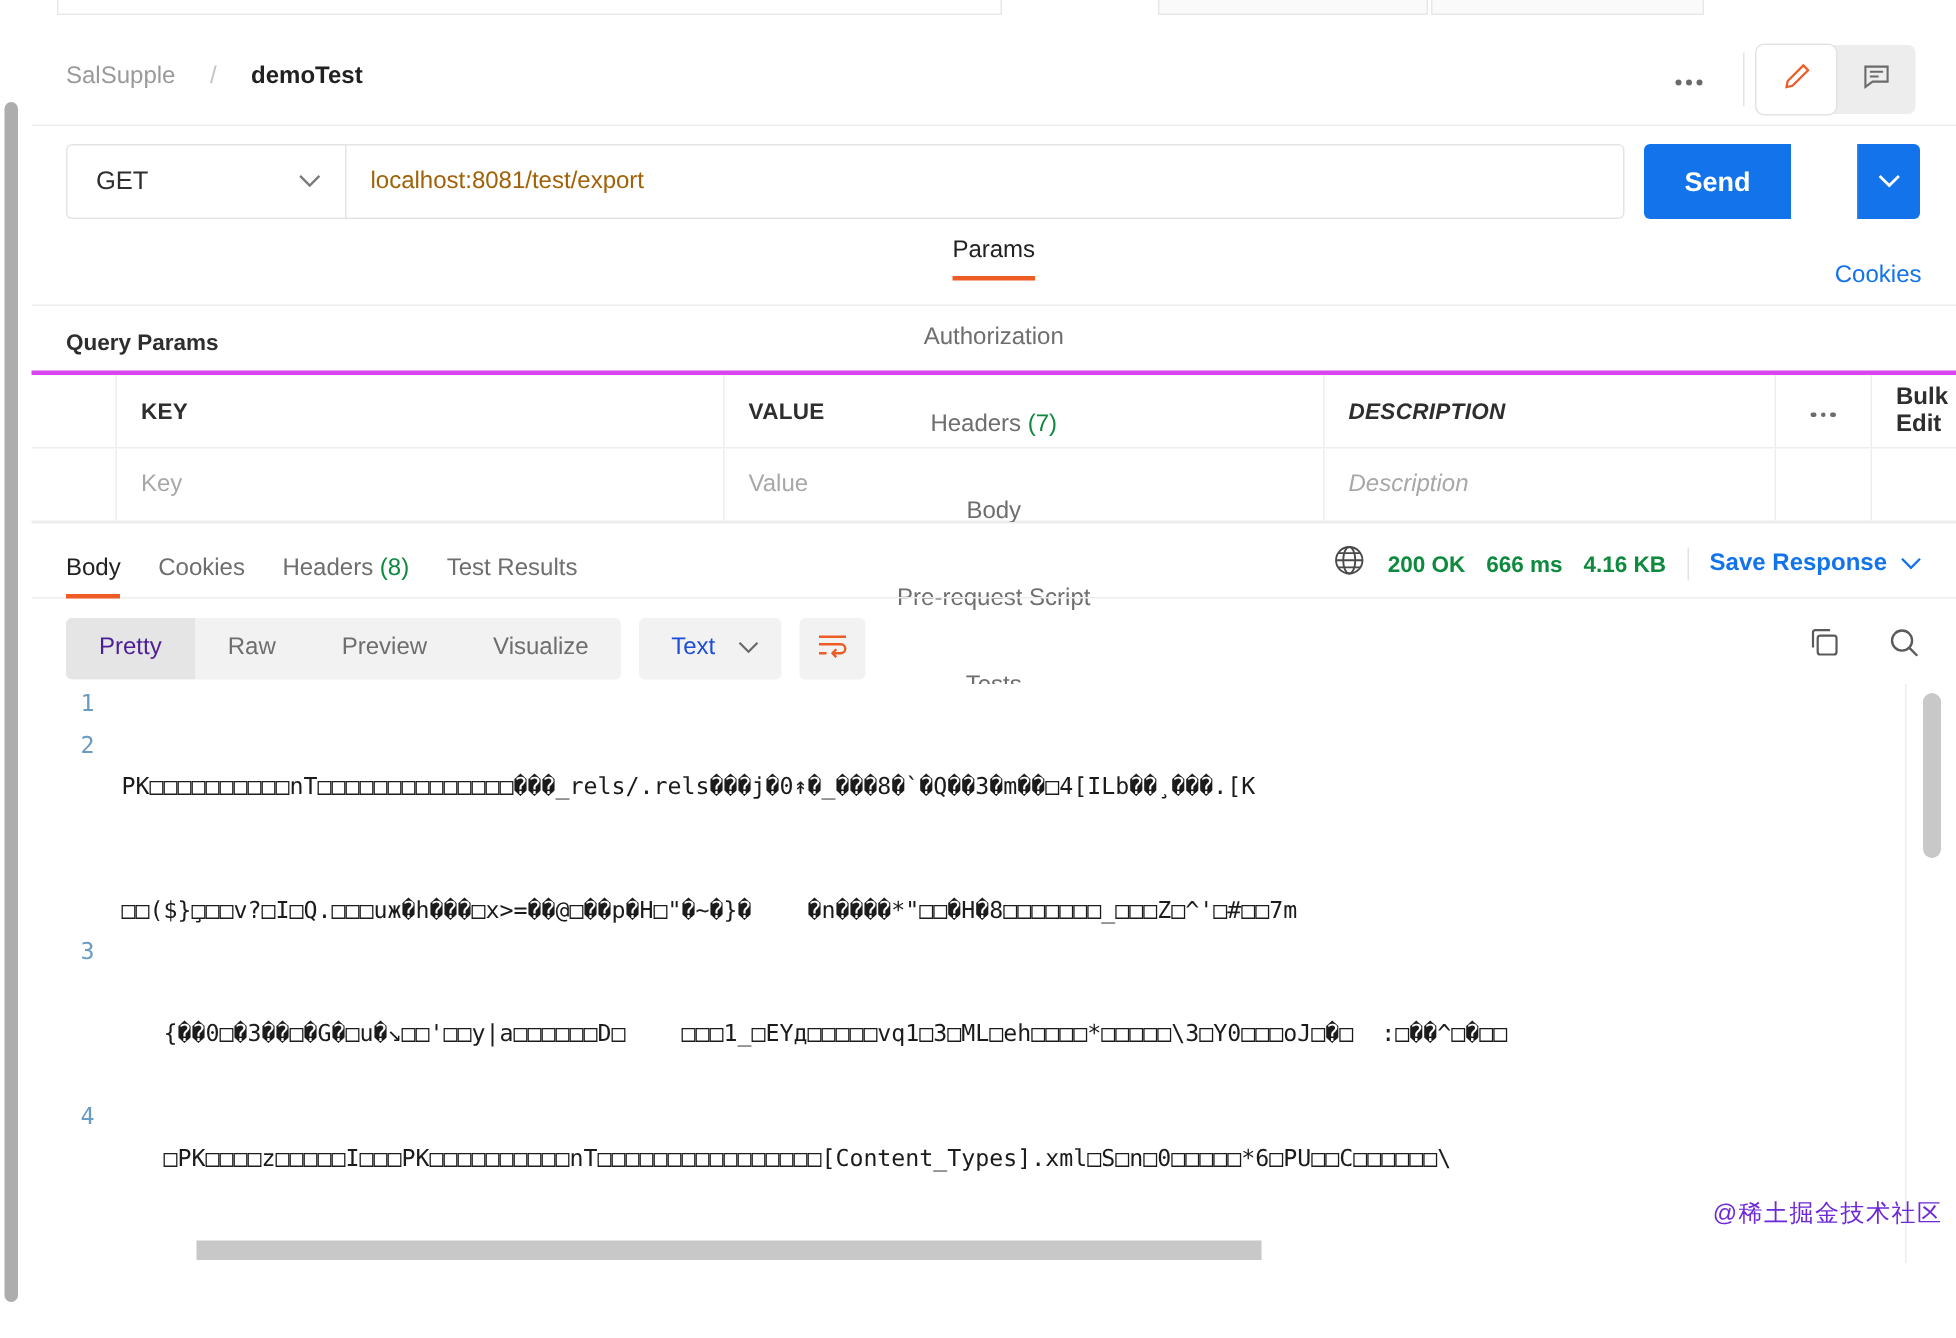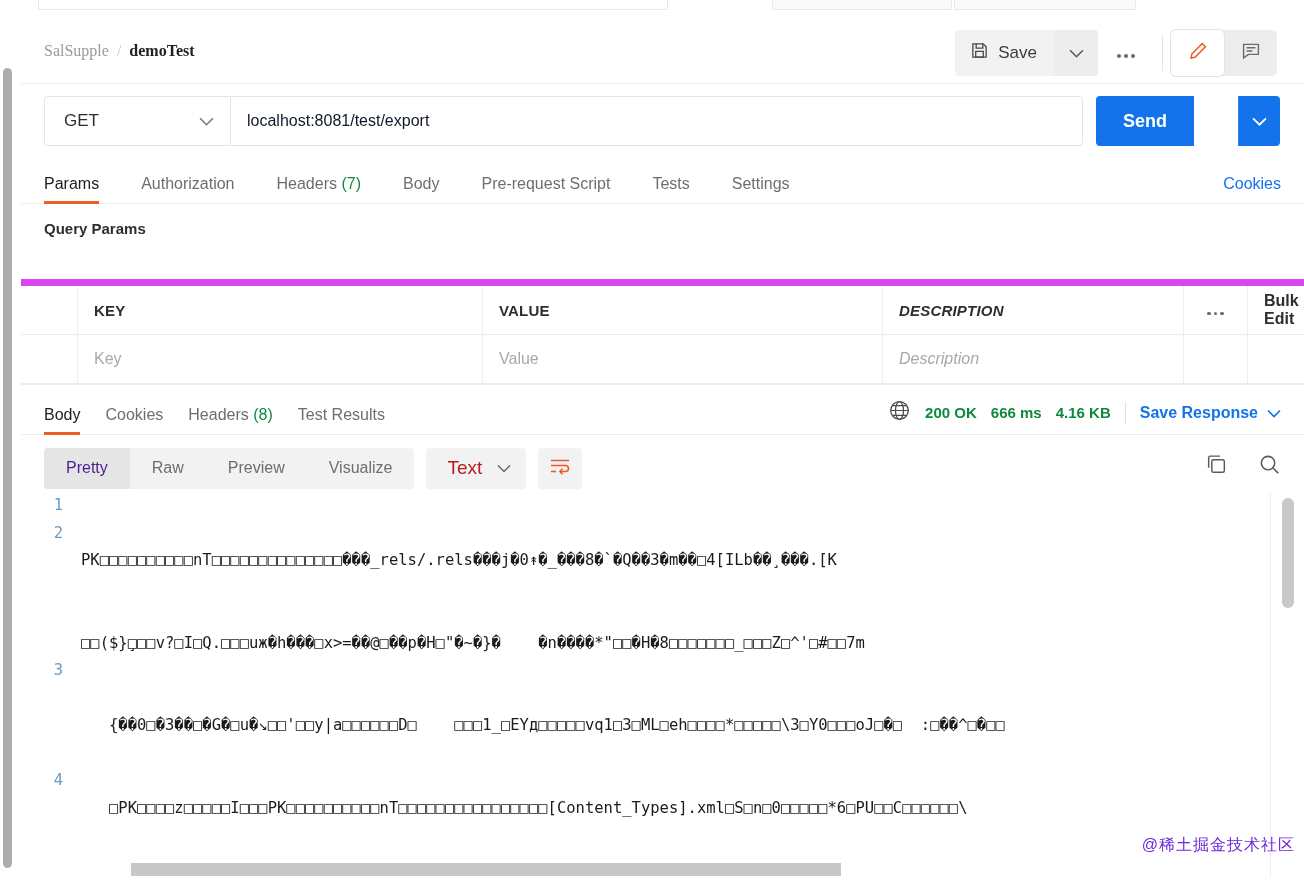--- a/index.html
+++ b/index.html
@@ -22,21 +22,21 @@
   
   .left-scroll-track { position:absolute; left:0; top:0; width:14px; height:892px; background:#ffffff; }
   .left-scroll-thumb { position:absolute; left:3px; top:68px; width:9px; height:800px;
                        background:#adadad; border-radius:5px; }
 
   
   .app { position:absolute; left:21px; top:12px; width:1283px; height:880px; background:#fff; }
 
   
   .header { position:relative; height:72px; border-bottom:1px solid #ededed; }
-  .breadcrumb { position:absolute; left:23px; top:30px; font-size:16px; display:flex; align-items:flex-start; gap:8px;font-family:Liberation Serif, serif; }
+  .breadcrumb { position:absolute; left:23px; top:30px; font-size:16px; display:flex; align-items:flex-start; gap:23px; }
   .bc-collection { color:#9a9a9a; }
   .bc-sep { color:#c4c4c4; }
   .bc-name { color:#212121; font-weight:600; }
 
   .hdr-right { position:absolute; right:27px; top:18px; display:flex; align-items:center; gap:0; }
   .save-group { display:flex; align-items:stretch; background:#f2f2f2; border-radius:4px; overflow:hidden; height:46px; }
   .save-btn { display:flex; align-items:center; gap:9px; padding:0 17px 0 15px; cursor:pointer;
               font-size:17px; color:#3c3c3c; font-weight:400; background:#f2f2f2; }
   .save-caret { width:44px; display:flex; align-items:center; justify-content:center;
                 background:#ededed; cursor:pointer; }
@@ -48,39 +48,39 @@
   .icon-sq.active { background:#ffffff; border-radius:5px; box-shadow:0 0 0 1px #e3e3e3; }
 
   
   .urlrow { position:relative; height:74px; padding:12px 24px 0 23px; display:flex; gap:0; }
   .method-box { width:186px; height:50px; border:1px solid #e4e4e4; border-right:none;
                 border-radius:4px 0 0 4px; background:#fff; display:flex; align-items:center;
                 justify-content:space-between; padding:0 16px 0 19px; cursor:pointer; }
   .method-label { font-size:17px; color:#2e2e2e; }
   .url-box { flex:1; height:50px; border:1px solid #e4e4e4; border-radius:0 4px 4px 0; background:#fff;
              display:flex; align-items:center; padding:0 16px; cursor:text; }
-  .url-text { font-size:16px; color:#0f172a; }
+  .url-text { font-size:16px; color:#a16207; }
   .send-group { margin-left:13px; display:flex; height:50px; border-radius:4px; overflow:hidden;gap:44px; }
   .send-btn { background:#1273ea; color:#fff; font-size:18px; font-weight:700; padding:0 27px;
               display:flex; align-items:center; cursor:pointer; }
   .send-caret { background:#1273ea; width:42px; display:flex; align-items:center; justify-content:center;
                 cursor:pointer; border-left:1px solid #2f86f0; }
 
   
-  .req-tabs { position:relative; height:46px; padding:0 23px; display:flex; align-items:flex-end;
-              gap:42px; border-bottom:1px solid #ededed; }
+  .req-tabs { position:relative; height:46px; padding:0 23px; display:flex; align-items:center;
+              gap:30px; border-bottom:1px solid #ededed;flex-direction:column; }
   .rtab { font-size:16px; color:#6e6e6e; padding-bottom:10px; cursor:pointer; position:relative; white-space:nowrap; }
   .rtab.active { color:#212121; }
   .rtab.active::after { content:""; position:absolute; left:0; right:0; bottom:-1px; height:3px; background:#ef5b25; }
   .cnt { color:#0e8a3e; }
   .cookies-link { position:absolute; right:23px; bottom:10px; font-size:16px; color:#1273ea; cursor:pointer; }
 
   
   .qp-title { padding:16px 23px 10px 23px; font-size:15px; font-weight:700; color:#2e2e2e; }
-  .qp-table { border-top:7px solid #d946ef;margin-top:32px; }
+  .qp-table { border-top:3px solid #d946ef; }
   .qp-row { display:flex; height:49px; }
   .qp-row.header-row { background:#fff; border-bottom:1px solid #ededed; }
   .qp-row.body-row { border-bottom:1px solid #ededed; }
   .qp-check { width:57px; border-right:1px solid #ededed; }
   .qp-cell { display:flex; align-items:center; padding:0 0 0 16px; border-right:1px solid #ededed; }
   .qp-key { width:405px; }
   .qp-val { width:400px; }
   .qp-desc { width:301px;font-style:italic; }
   .qp-dots { width:64px; display:flex; align-items:center; justify-content:center; border-right:1px solid #ededed; cursor:pointer; }
   .qp-bulk { flex:1; display:flex; align-items:center; padding-left:16px; }
@@ -98,21 +98,21 @@
   .save-resp { font-size:16px; color:#1273ea; font-weight:600; cursor:pointer; display:flex;
                align-items:center; gap:9px; }
 
   
   .viewbar { position:relative; height:57px; padding:9px 23px 0 23px; display:flex; align-items:center; gap:12px; }
   .seg { display:flex; background:#f2f2f2; border-radius:4px; height:41px; overflow:hidden; }
   .seg-item { display:flex; align-items:center; padding:0 22px; font-size:16px; color:#6e6e6e; cursor:pointer; }
   .seg-item.active { background:#e5e5e5; color:#4c1d95; }
   .fmt-box { display:flex; align-items:center; gap:15px; background:#f2f2f2; border-radius:4px;
              height:41px; padding:0 15px 0 21px; cursor:pointer; }
-  .fmt-txt { font-size:19px; color:#b91c1c; }
+  .fmt-txt { font-size:16px; color:#1d4ed8; }
   .wrap-box { width:44px; height:41px; background:#f2f2f2; border-radius:4px; display:flex;
               align-items:center; justify-content:center; cursor:pointer; }
   .vb-right { position:absolute; right:23px; top:18px; display:flex; align-items:center; gap:30px; }
   .vb-icon { cursor:pointer; display:flex; }
 
   
   .code-wrap { position:relative; height:386px; overflow:hidden; background:#fff; }
   .code { position:relative; display:flex; font-family:"DejaVu Sans Mono", monospace;
           font-size:15.5px; line-height:27.5px; }
   .gutter { width:42px; text-align:right; padding-right:0; color:#6a9bc3; flex:none; user-select:none; }
@@ -143,39 +143,20 @@
 <div class="app">
 
   <div class="header">
     <div class="breadcrumb">
       <span class="bc-collection">SalSupple</span>
       <span class="bc-sep">/</span>
       <span class="bc-name">demoTest</span>
     </div>
 
     <div class="hdr-right">
-      <div class="save-group">
-        <div class="save-btn">
-          <span>
-            <svg width="19" height="19" viewBox="0 0 20 20" fill="none" stroke="#4a4a4a" stroke-width="1.4">
-              <path d="M3 3h11l3 3v11H3z"></path>
-              <path d="M6.5 3v4.5h7V3"></path>
-                <path d="M6 11h8v6H6z"></path>
-            </svg>
-          </span>
-          <span>Save</span>
-        </div>
-        <div class="save-caret">
-          <span>
-            <svg width="15" height="9" viewBox="0 0 14 8" fill="none" stroke="#5a5a5a" stroke-width="1.5">
-              <path d="M1 1l6 6 6-6"></path>
-            </svg>
-          </span>
-        </div>
-      </div>
 
       <div class="dots-btn">
         <span>
           <i class="dot"></i><i class="dot"></i><i class="dot"></i>
         </span>
       </div>
 
       <div class="vdiv"></div>
 
       <div class="icon-pair">

